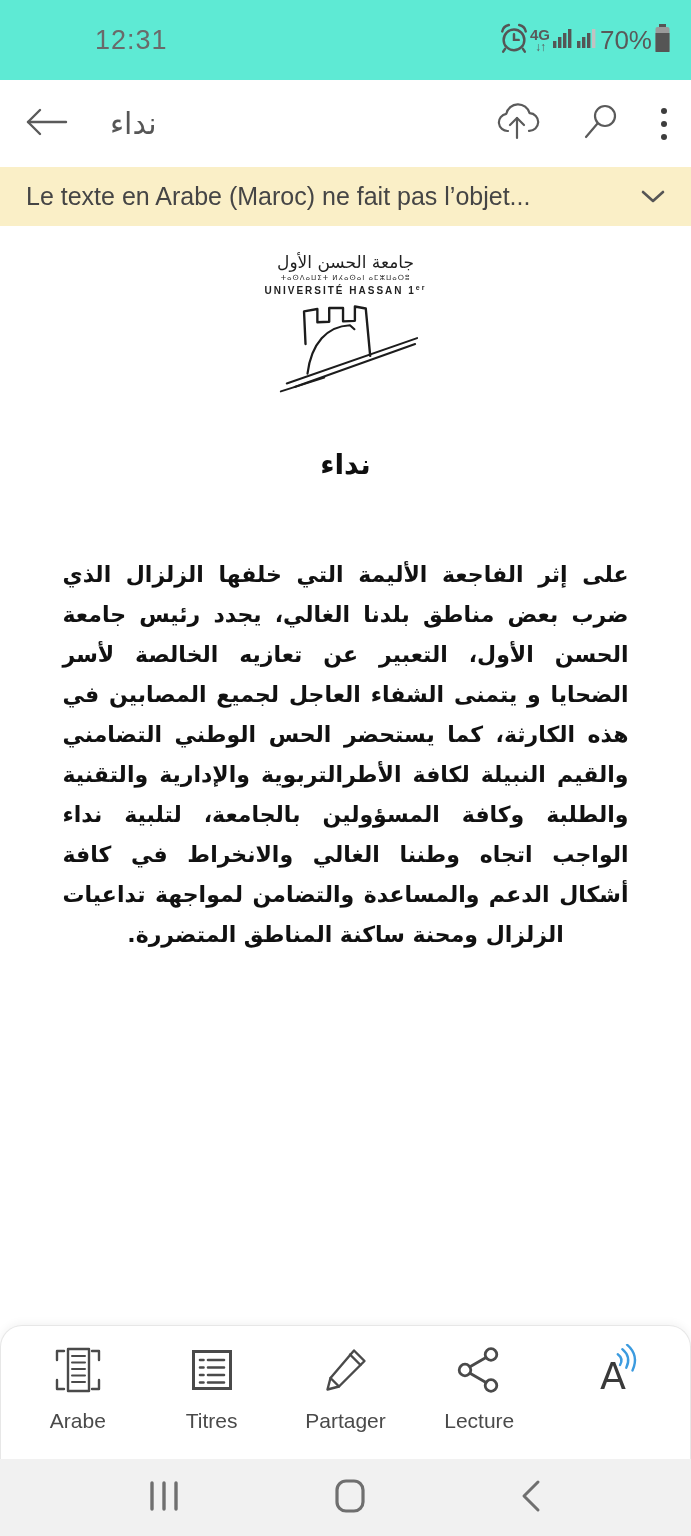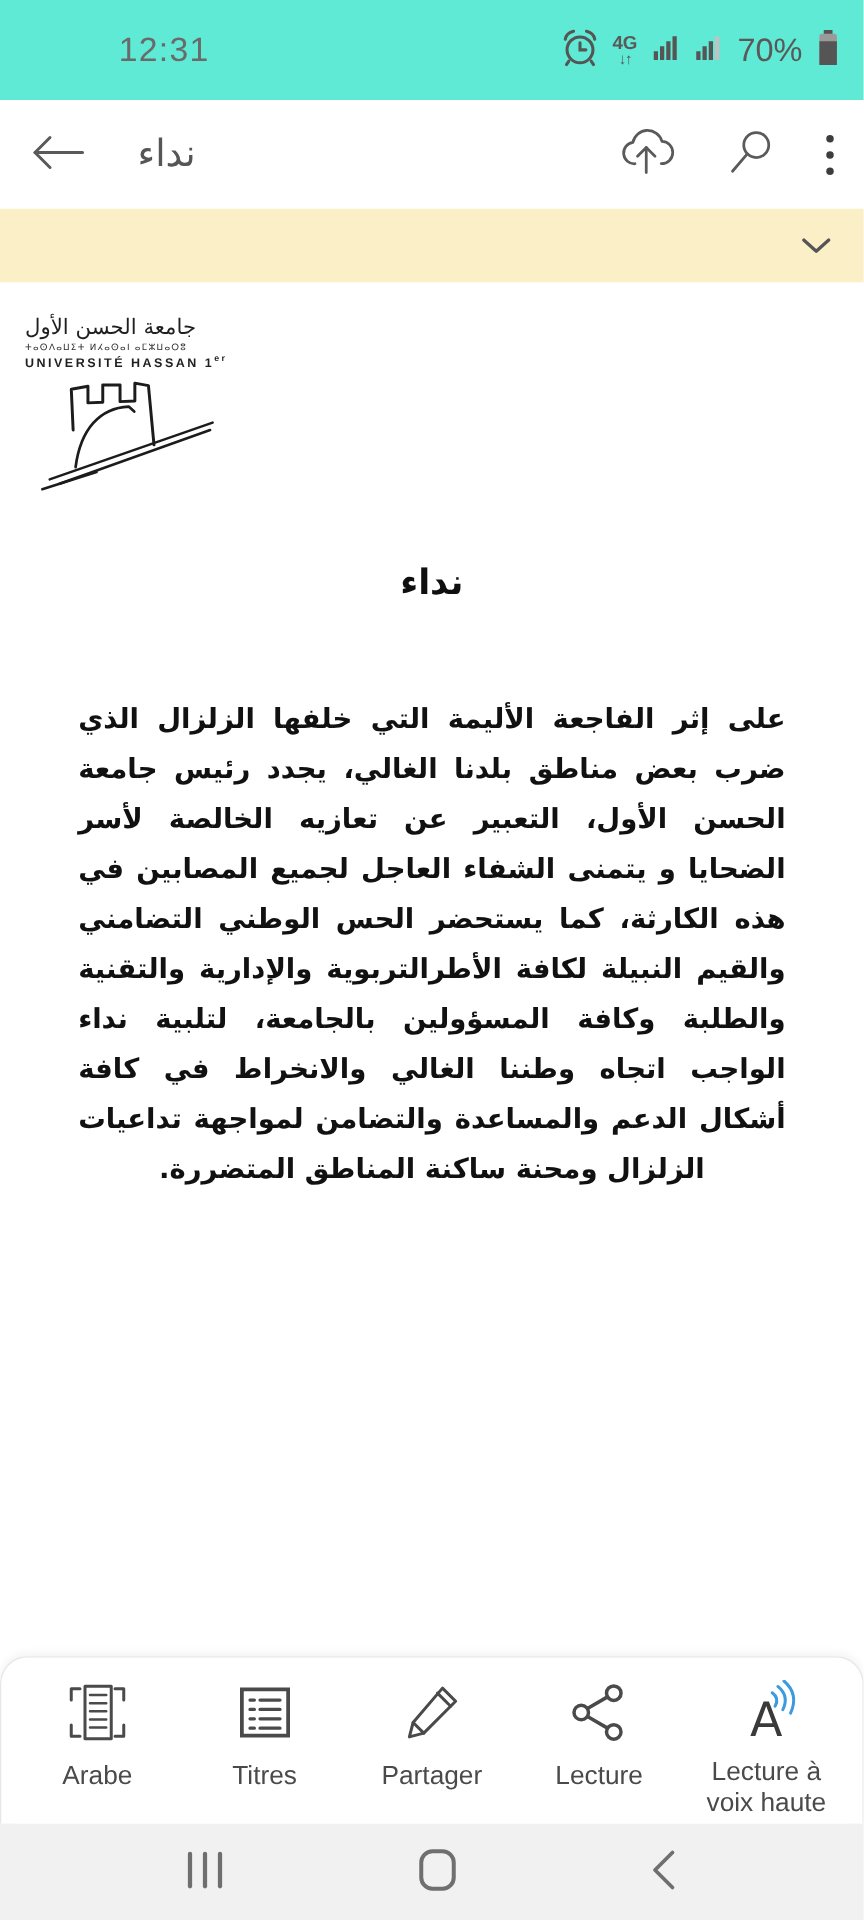--- a/index.html
+++ b/index.html
@@ -7,21 +7,21 @@
     width:691px;height:1536px;position:relative;background:#ffffff;
     font-family:"Liberation Sans",sans-serif;overflow:hidden;
     -webkit-font-smoothing:antialiased;
   }
   
   .status-bar{
     height:80px;display:flex;align-items:center;justify-content:space-between;
     padding:0 18px 0 95px;box-sizing:border-box;background:#5eead4;
   }
   .status-time{font-size:27px;color:#6a6a6a;letter-spacing:1px;}
-  .status-right{display:flex;align-items:center;gap:10px;color:#595959;}
+  .status-right{display:flex;align-items:center;color:#595959;}
   .net-ind{display:flex;flex-direction:column;align-items:center;line-height:1;margin-right:2px;}
   .net-ind .nt{font-size:15px;font-weight:bold;color:#5a5a5a;}
   .net-ind .na{font-size:12px;color:#5a5a5a;letter-spacing:-1px;margin-top:-1px;}
   .pct{font-size:26px;color:#595959;}
   
   .app-bar{
     height:87px;display:flex;align-items:center;background:#fff;
     padding:0 24px;box-sizing:border-box;
   }
   .app-title{
@@ -36,21 +36,21 @@
   .notice-banner{
     height:59px;background:#faefc7;display:flex;align-items:center;
     padding:0 26px;box-sizing:border-box;cursor:pointer;
   }
   .notice-text{font-size:25px;color:#454545;white-space:nowrap;overflow:hidden;}
   .notice-banner svg{margin-left:auto;flex:none;}
   
   .doc{
     position:relative;height:1099px;background:#fff;overflow:hidden;
   }
-  .logo{margin-top:26px;display:flex;flex-direction:column;align-items:flex-start;padding-left:20px;}
+  .logo{margin-top:26px;display:flex;flex-direction:column;align-items:center;}
   .logo-ar{font-family:"DejaVu Sans",sans-serif;font-size:17px;color:#1f1f1f;direction:rtl;}
   .logo-tif{font-size:7px;color:#2c2c2c;letter-spacing:1px;margin-top:2px;font-family:"DejaVu Sans",sans-serif;}
   .logo-lat{font-size:10px;color:#1f1f1f;letter-spacing:2px;margin-top:2px;font-weight:bold;}
   .logo-lat sup{font-size:7px;}
   .doc-heading{
     text-align:center;font-family:"DejaVu Sans",sans-serif;font-weight:bold;
     font-size:28px;color:#0f0f0f;margin-top:48px;direction:rtl;
   }
   .doc-body{
     margin:74px auto 0;width:566px;direction:rtl;
@@ -159,20 +159,21 @@
       <span class="dots">
           <i></i>
           <i></i>
           <i></i>
         </span>
     </button>
   </div>
 </div>
 
 <div class="notice-banner">
+  <span class="notice-text">Le texte en Arabe (Maroc) ne fait pas l’objet...</span>
   <svg width="24" height="14" viewBox="0 0 24 14" fill="none" stroke="#555" stroke-width="2.6" stroke-linecap="round" stroke-linejoin="round">
     <path d="M2 2 L12 11 L22 2"></path>
   </svg>
 </div>
 
 <div class="doc">
   <div class="logo">
     <span class="logo-ar">جامعة الحسن الأول</span>
     <span class="logo-tif">ⵜⴰⵙⴷⴰⵡⵉⵜ ⵍⵃⴰⵙⴰⵏ ⴰⵎⵣⵡⴰⵔⵓ</span>
     <span class="logo-lat"><span>UNIVERSITÉ  HASSAN  1</span><sup>er</sup></span>
@@ -245,21 +246,20 @@
 
   <button class="tool">
     <span class="read-icon">
       <span class="A">A</span>
       <svg width="26" height="30" viewBox="0 0 26 30" fill="none" stroke="#3c9bdf" stroke-width="2.4" stroke-linecap="round">
         <path d="M3 19 Q8 13.5 3 8"></path>
         <path d="M8.5 23 Q16 13.5 8.5 4"></path>
         <path d="M14 27 Q24 13.5 14 0.5"></path>
       </svg>
     </span>
-    <span class="lbl">Lecture à voix haute</span>
   </button>
 
 </div>
 
 <div class="nav-bar">
   <button class="nav-btn">
     <span>
       <svg width="32" height="34" viewBox="0 0 32 34" stroke="#6f6f6f" stroke-width="3.4" stroke-linecap="round">
         <path d="M4 4 V30"></path>
           <path d="M16 4 V30"></path>

